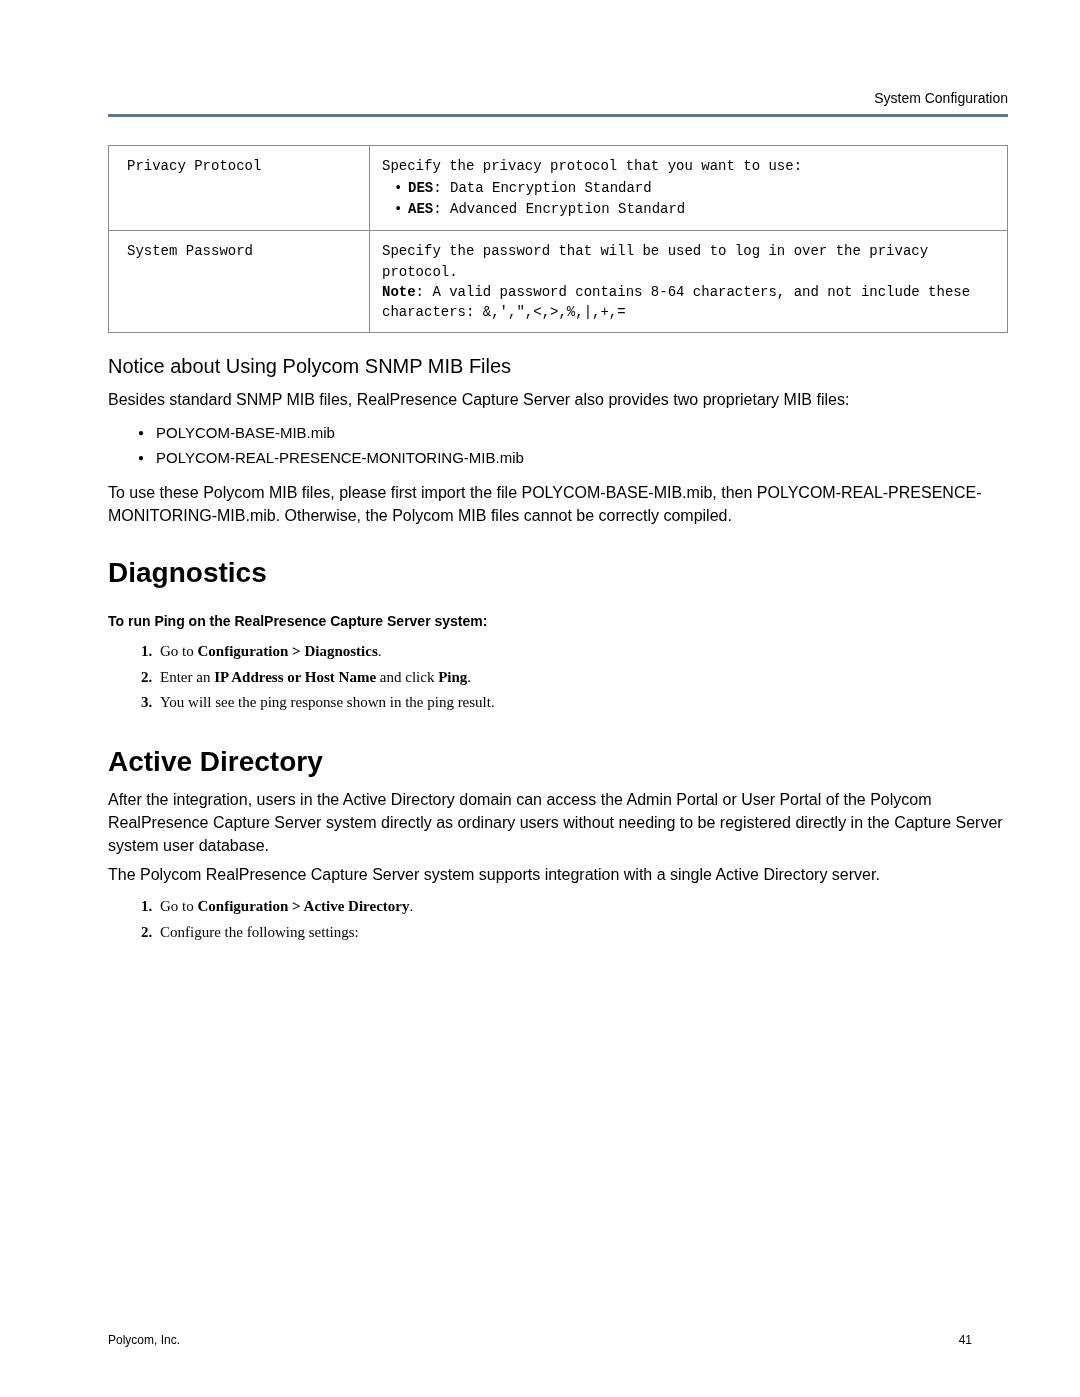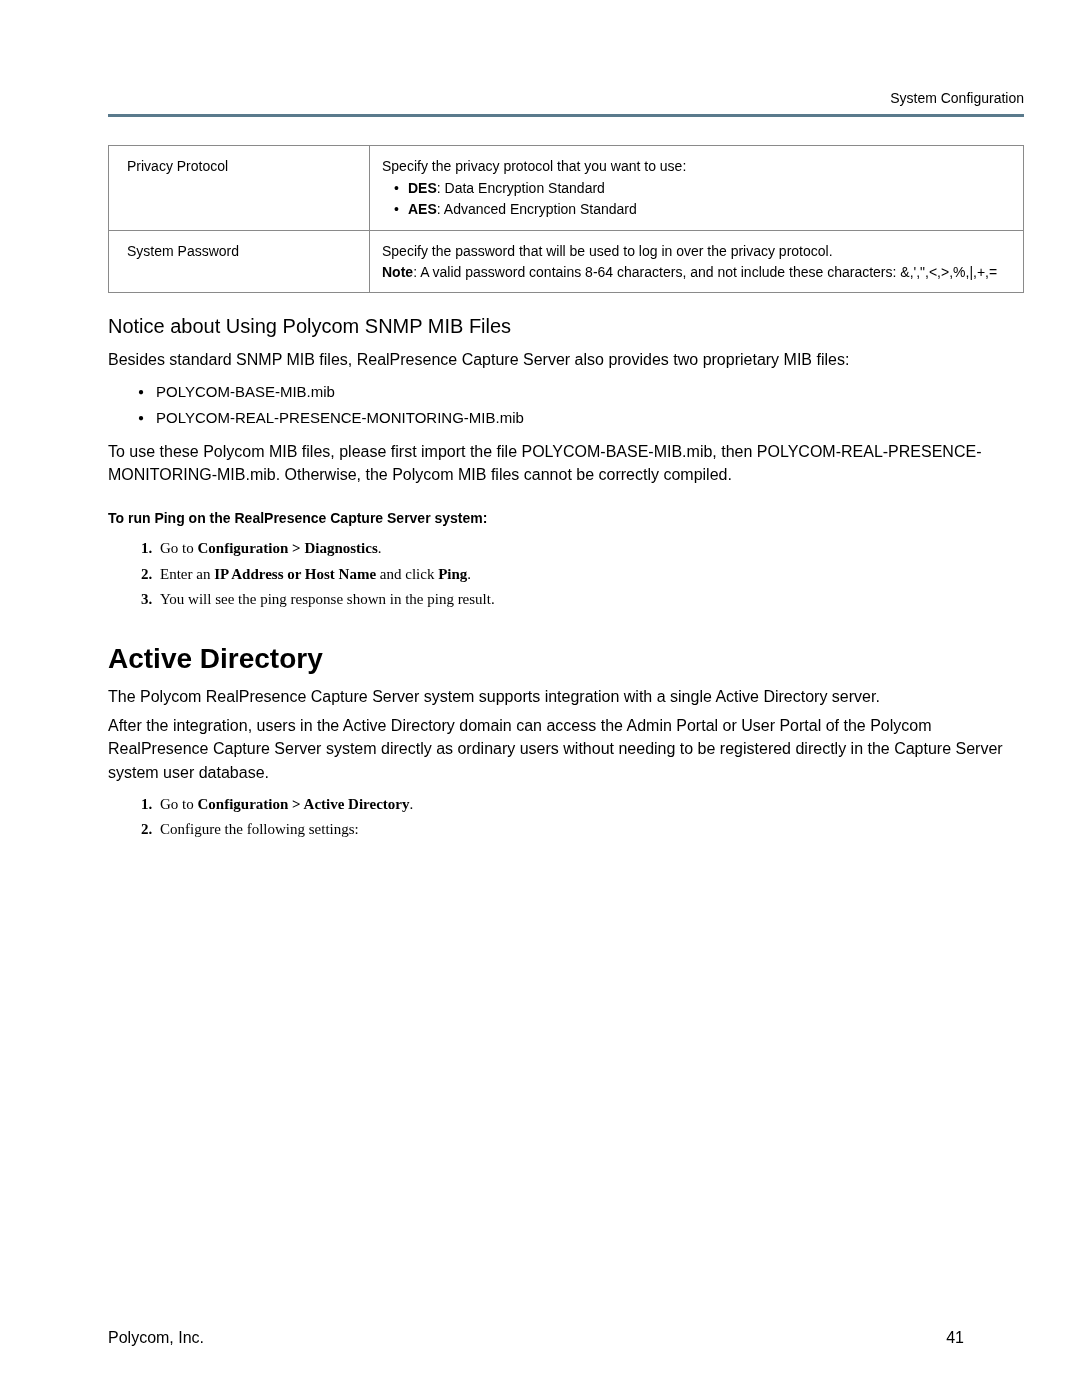--- a/index.html
+++ b/index.html
@@ -6,38 +6,39 @@
     font-family: Arial, Helvetica, sans-serif;
     font-size: 15px;
     color: #000;
     margin: 0;
     padding: 0;
     background: #fff;
   }
   .page {
     width: 1080px;
     min-height: 1397px;
-    padding: 90px 56px 40px 108px;
+    padding: 90px 72px 40px 108px;
     box-sizing: border-box;
     position: relative;
   }
   .header-right {
     text-align: right;
     font-size: 14px;
     margin-bottom: 8px;
   }
   .rule {
     border: none;
     border-top: 3px solid #5a7a8c;
     margin: 0 0 28px 0;
   }
   table.param {
     width: 100%;
     border-collapse: collapse;
     margin-bottom: 22px;
+    font-family: Liberation Mono, monospace;
   }
   table.param td {
     border: 1px solid #8a8a8a;
     vertical-align: top;
     padding: 10px 12px;
     font-size: 14px;
     line-height: 1.45;
   }
   table.param td.label {
     width: 230px;
@@ -104,22 +105,22 @@
     padding-left: 4px;
     font-family: Liberation Serif, serif;
   }
   ol.steps li::marker {
     font-weight: bold;
   }
   .footer {
     position: absolute;
     bottom: 50px;
     left: 108px;
-    right: 116px;
-    font-size: 16px;
+    right: 108px;
+    font-size: 12px;
     display: flex;
     justify-content: space-between;
   }
   b { font-weight: bold; }
 </style>
 </head>
 <body>
 
 <div class="page">
 
@@ -149,30 +150,31 @@
     </table>
 
   <h2>Notice about Using Polycom SNMP MIB Files</h2>
   <p>Besides standard SNMP MIB files, RealPresence Capture Server also provides two proprietary MIB files:</p>
   <ul class="plain">
     <li>POLYCOM-BASE-MIB.mib</li>
     <li>POLYCOM-REAL-PRESENCE-MONITORING-MIB.mib</li>
   </ul>
   <p>To use these Polycom MIB files, please first import the file POLYCOM-BASE-MIB.mib, then POLYCOM-REAL-PRESENCE-MONITORING-MIB.mib. Otherwise, the Polycom MIB files cannot be correctly compiled.</p>
 
+  <h1>Diagnostics</h1>
   <div class="task-head">To run Ping on the RealPresence Capture Server system:</div>
   <ol class="steps">
     <li><span>Go to </span><b>Configuration &gt; Diagnostics</b><span>.</span></li>
     <li><span>Enter an </span><b>IP Address or Host Name</b><span> and click </span><b>Ping</b><span>.</span></li>
     <li>You will see the ping response shown in the ping result.</li>
   </ol>
 
   <h1>Active Directory</h1>
+  <p>After the integration, users in the Active Directory domain can access the Admin Portal or User Portal of the Polycom RealPresence Capture Server system directly as ordinary users without needing to be registered directly in the Capture Server system user database.</p>
   <p>The Polycom RealPresence Capture Server system supports integration with a single Active Directory server.</p>
-  <p>After the integration, users in the Active Directory domain can access the Admin Portal or User Portal of the Polycom RealPresence Capture Server system directly as ordinary users without needing to be registered directly in the Capture Server system user database.</p>
   <ol class="steps">
     <li><span>Go to </span><b>Configuration &gt; Active Directory</b><span>.</span></li>
     <li>Configure the following settings:</li>
   </ol>
 
   <div class="footer">
     <span>Polycom, Inc.</span>
     <span>41</span>
   </div>
 </div>

